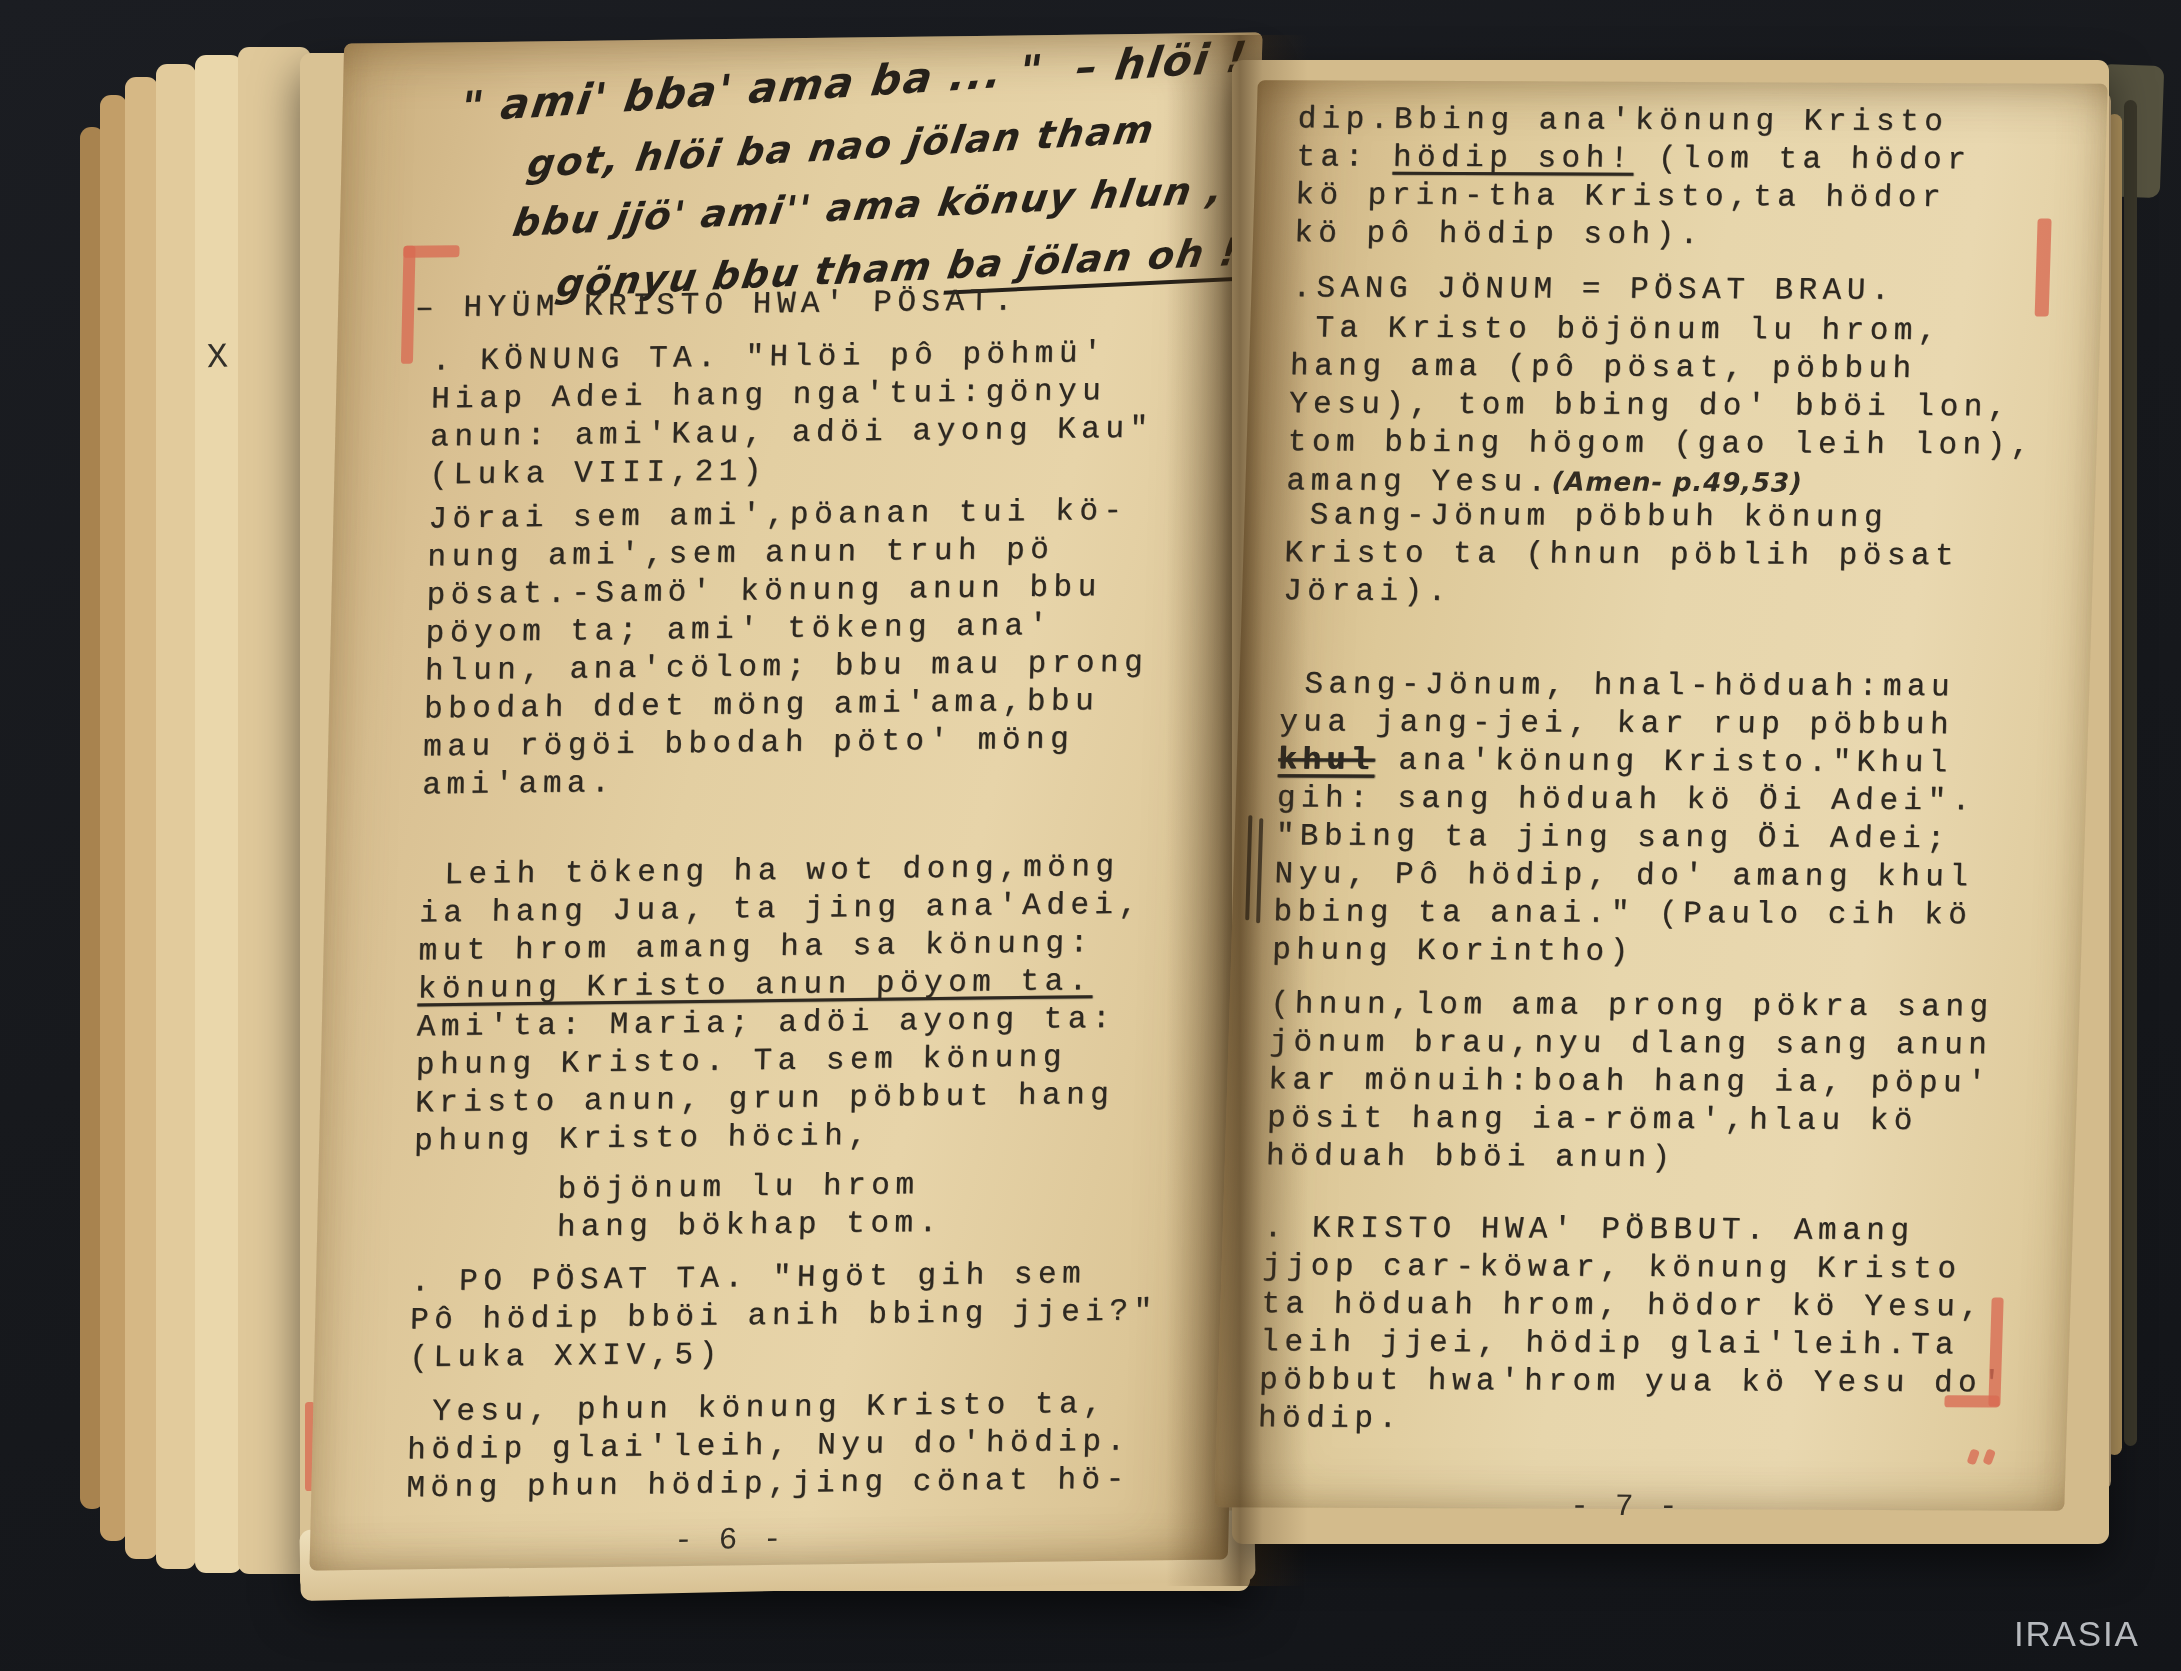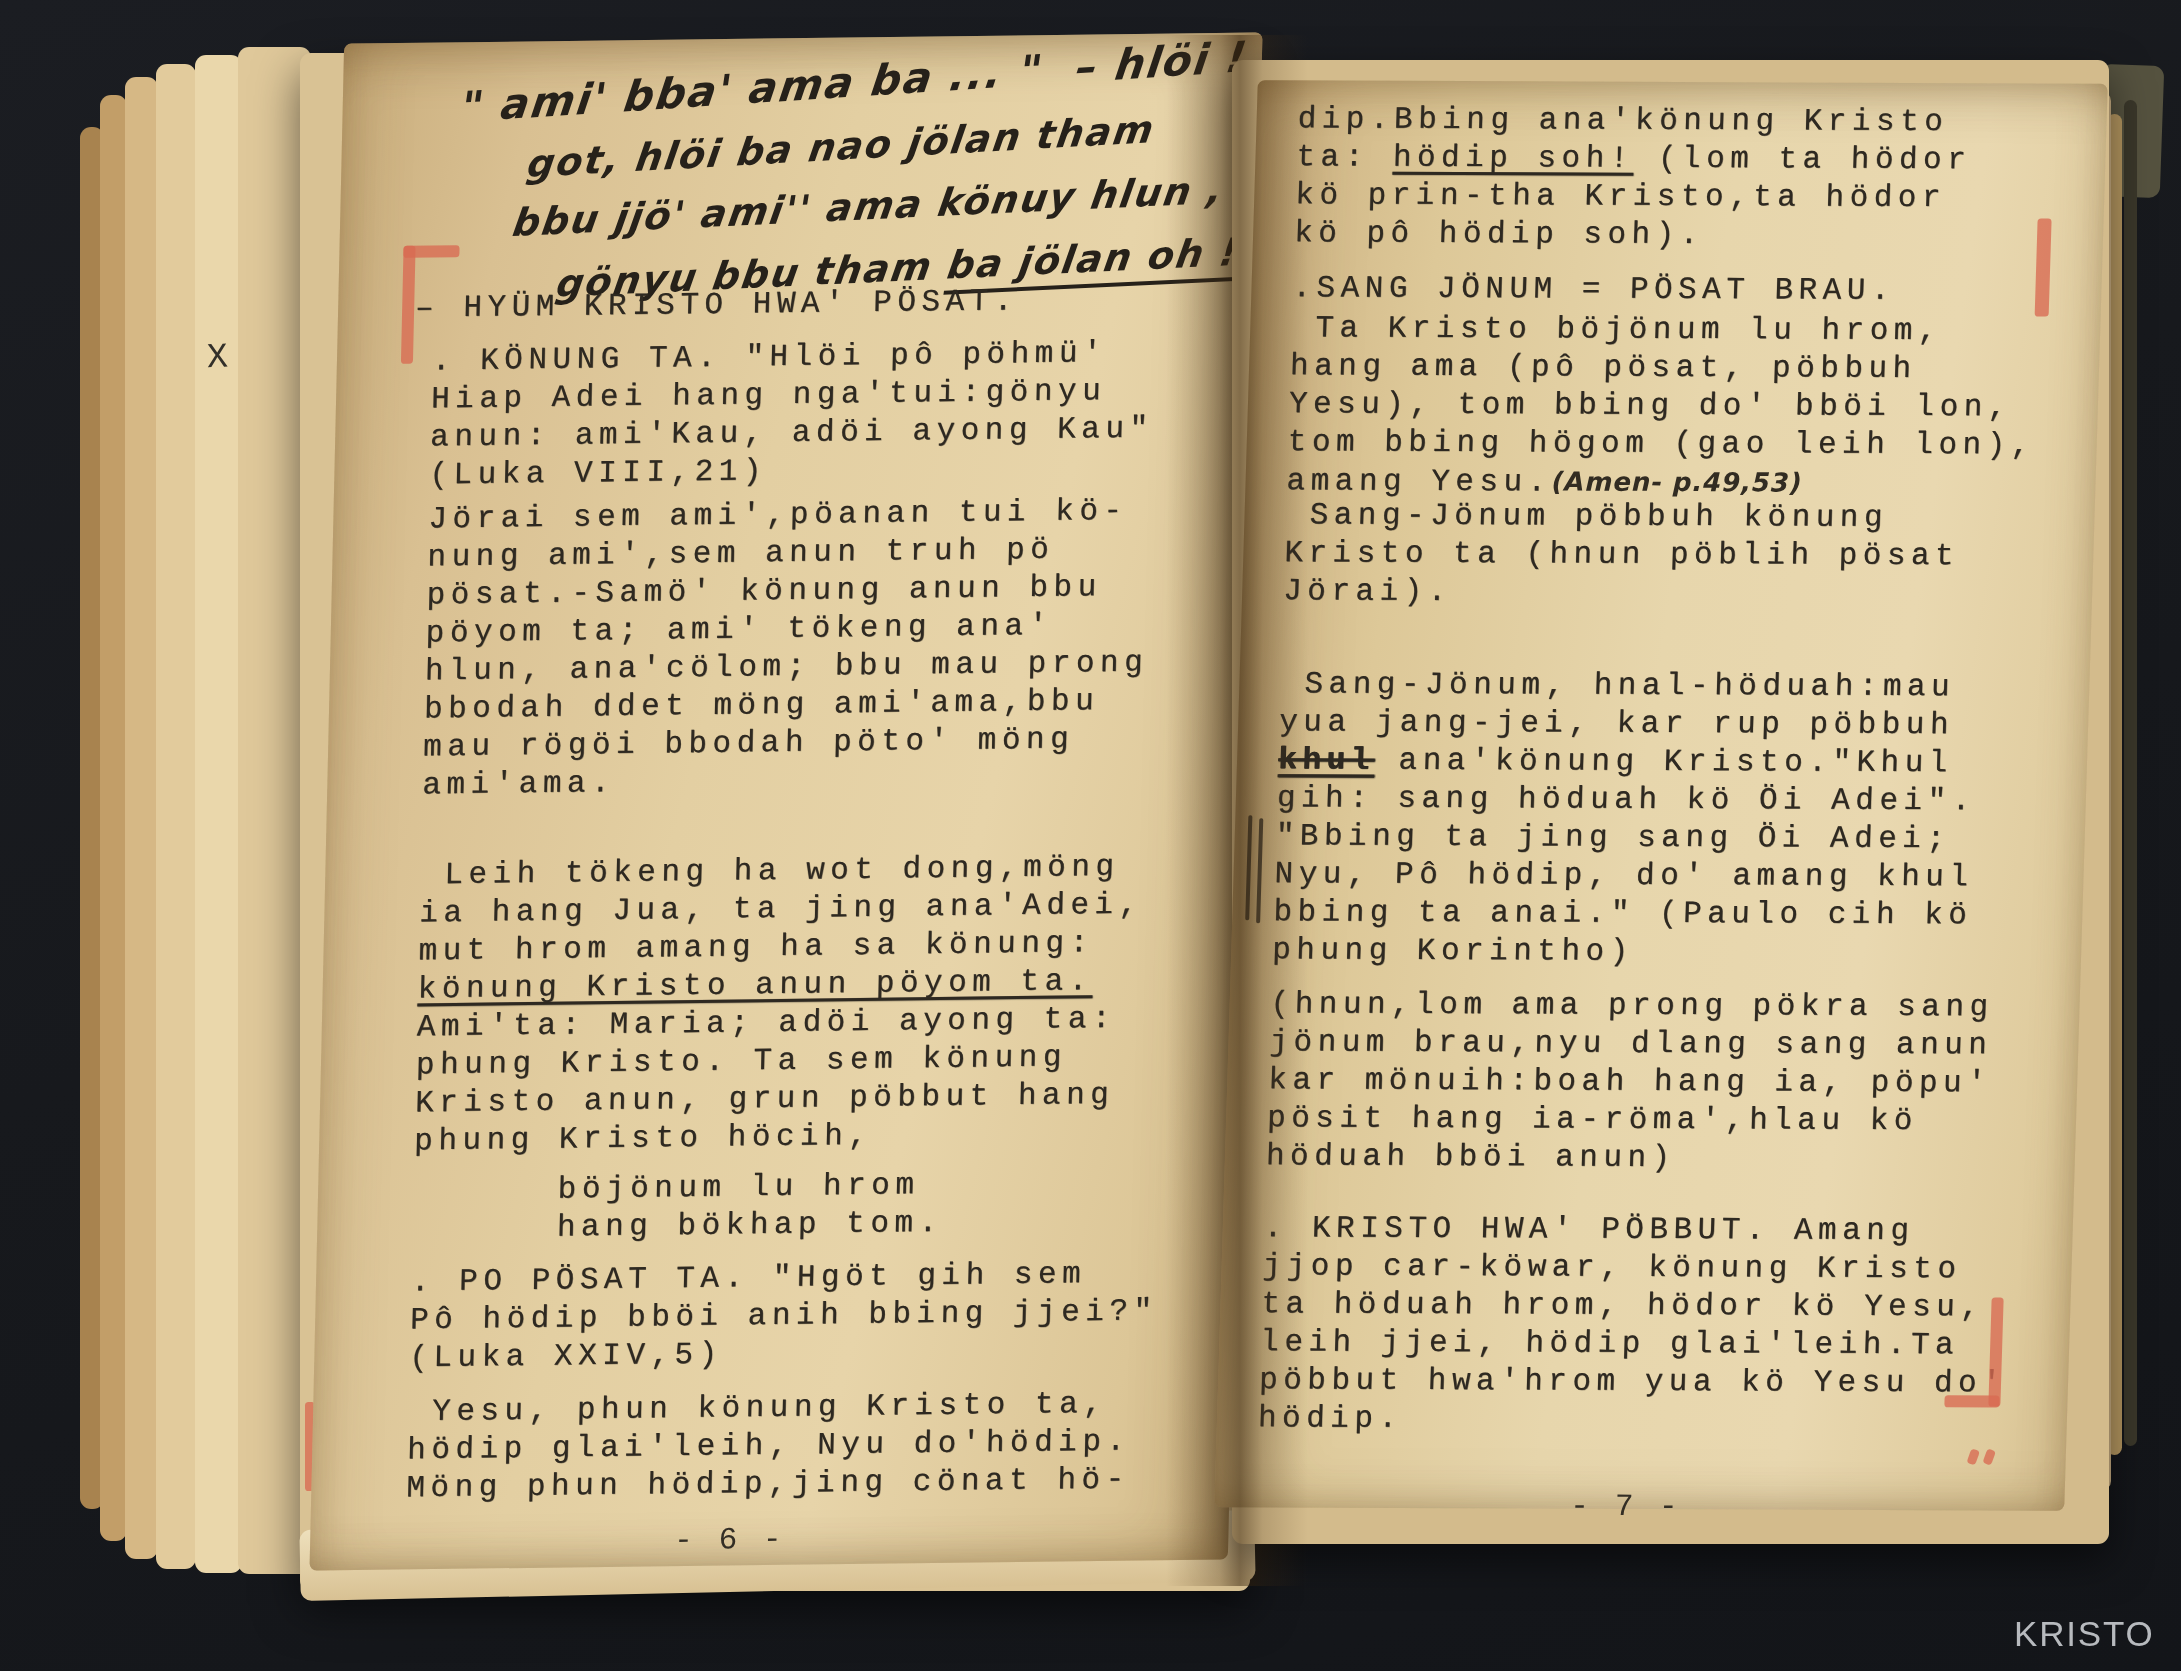--- a/index.html
+++ b/index.html
@@ -170,16 +170,16 @@
     <div class="red" style="left:771px;top:1214px;width:11.8px;height:109px;"></div>
     <div class="red" style="left:727px;top:1312px;width:55px;height:11.8px;"></div>
     <div class="red" style="left:753px;top:1366px;width:9px;height:14.5px;transform:rotate(18deg);"></div>
     <div class="red" style="left:769px;top:1366px;width:9px;height:14.5px;transform:rotate(18deg);"></div>
 
     <div class="pagenum" style="left:356px;top:1407px;">- 7 -</div>
   </div>
 
   <div class="gutter"></div>
 
-  <div class="watermark">KRISTO</div>
+  <div class="watermark">IRASIA</div>
 
 </div>
 
 
 </body></html>

